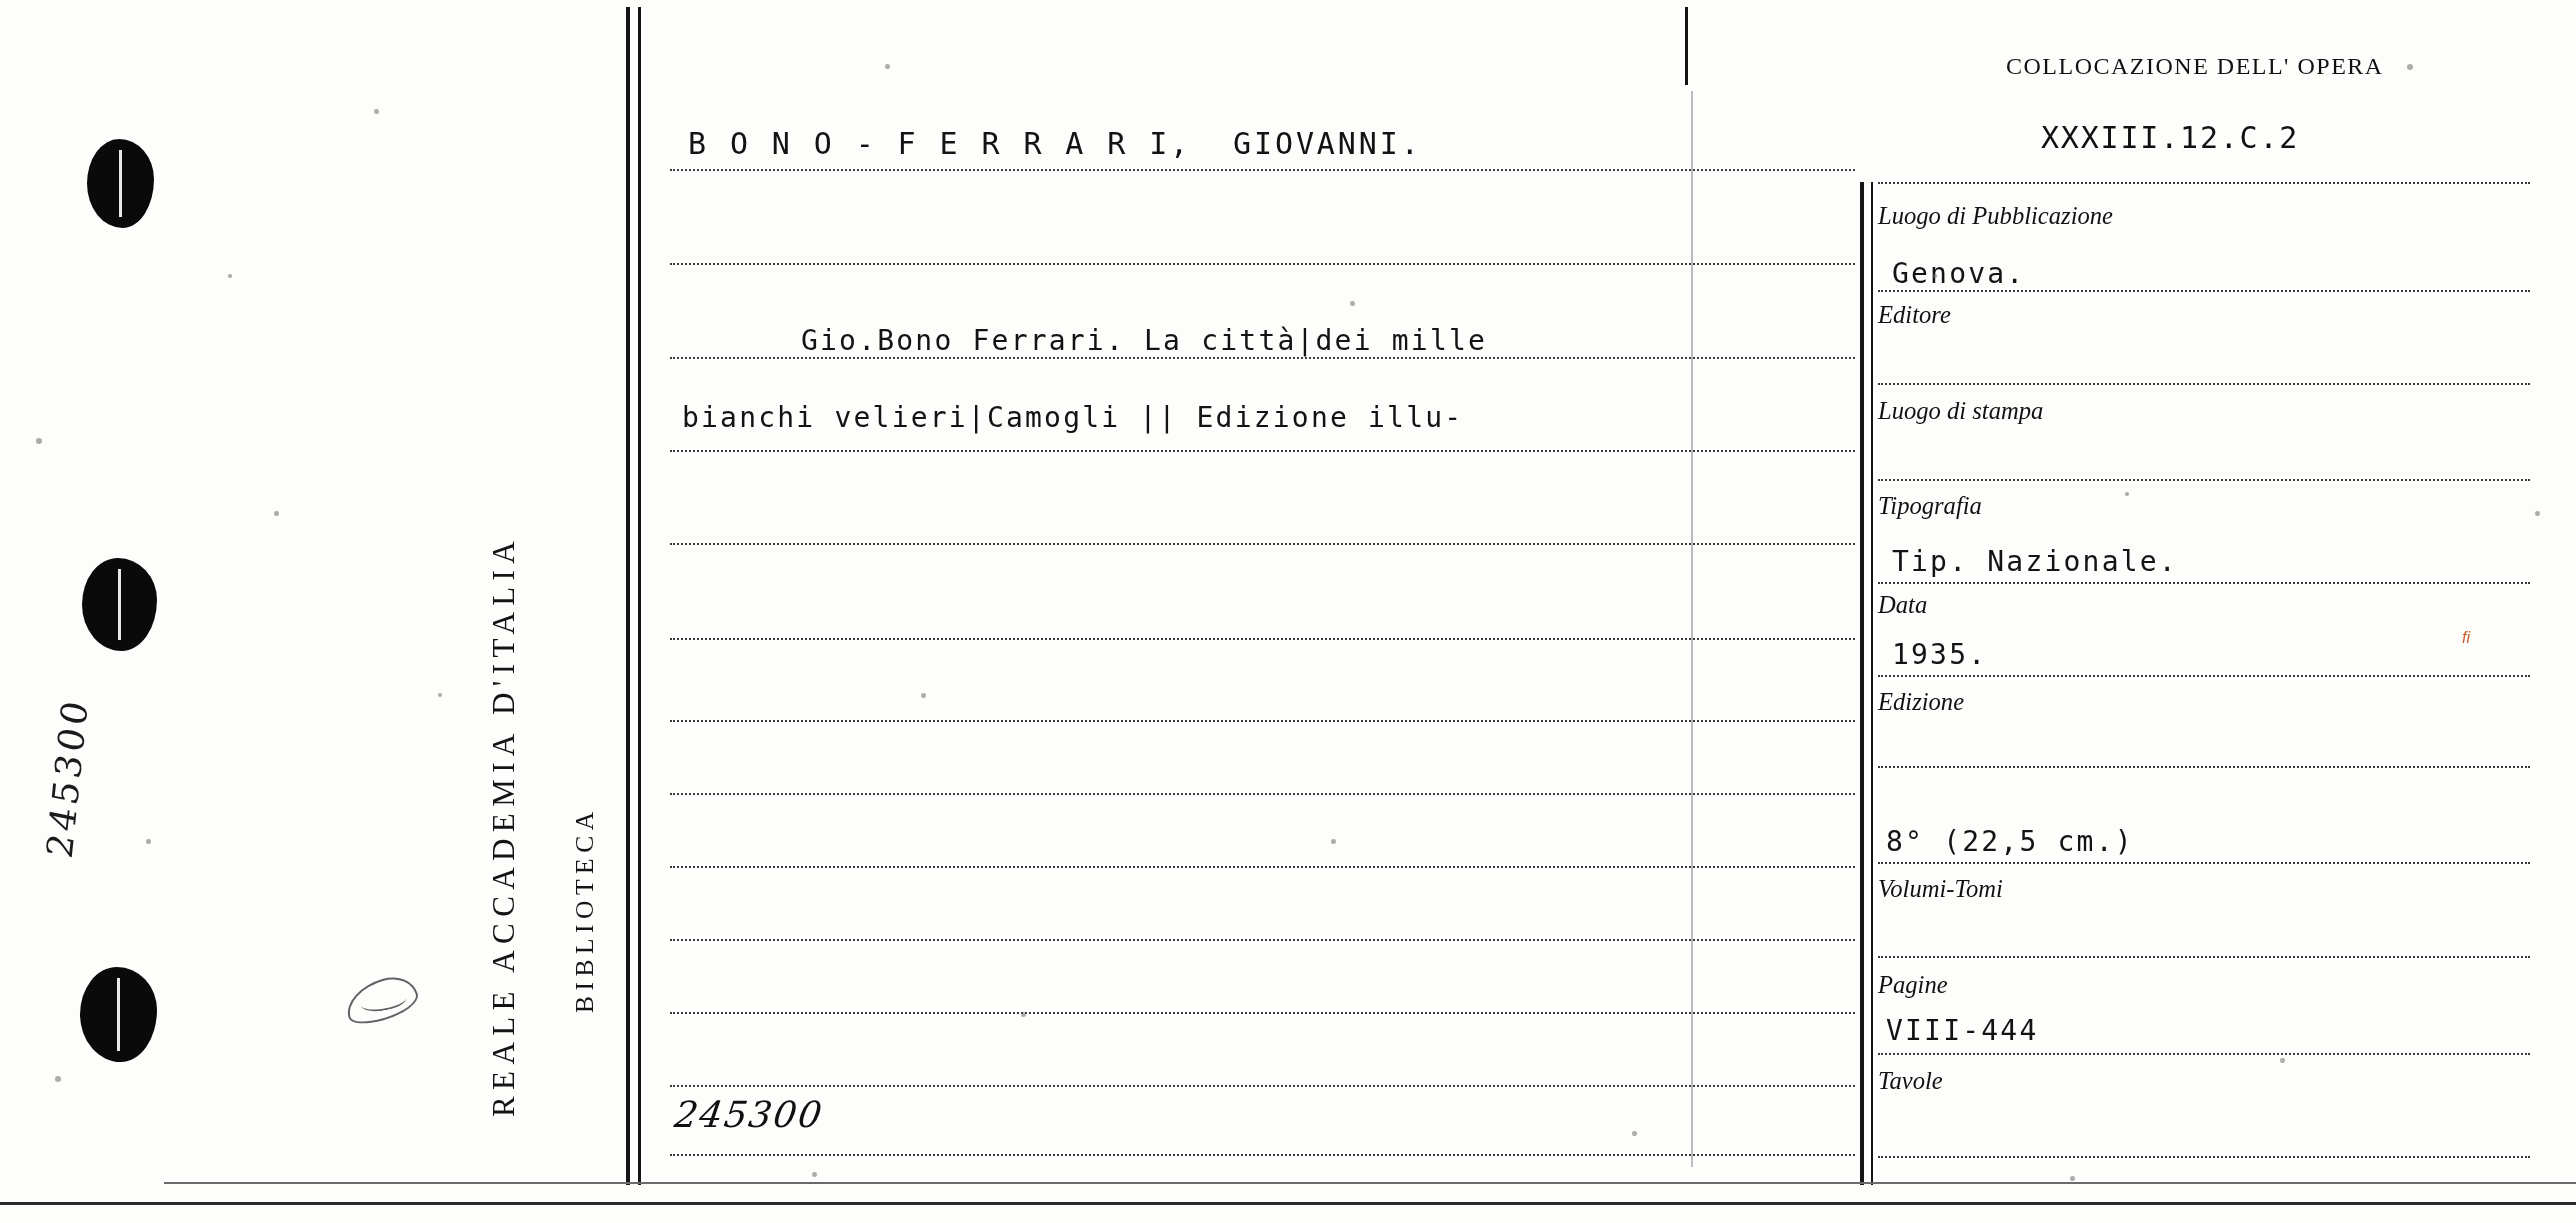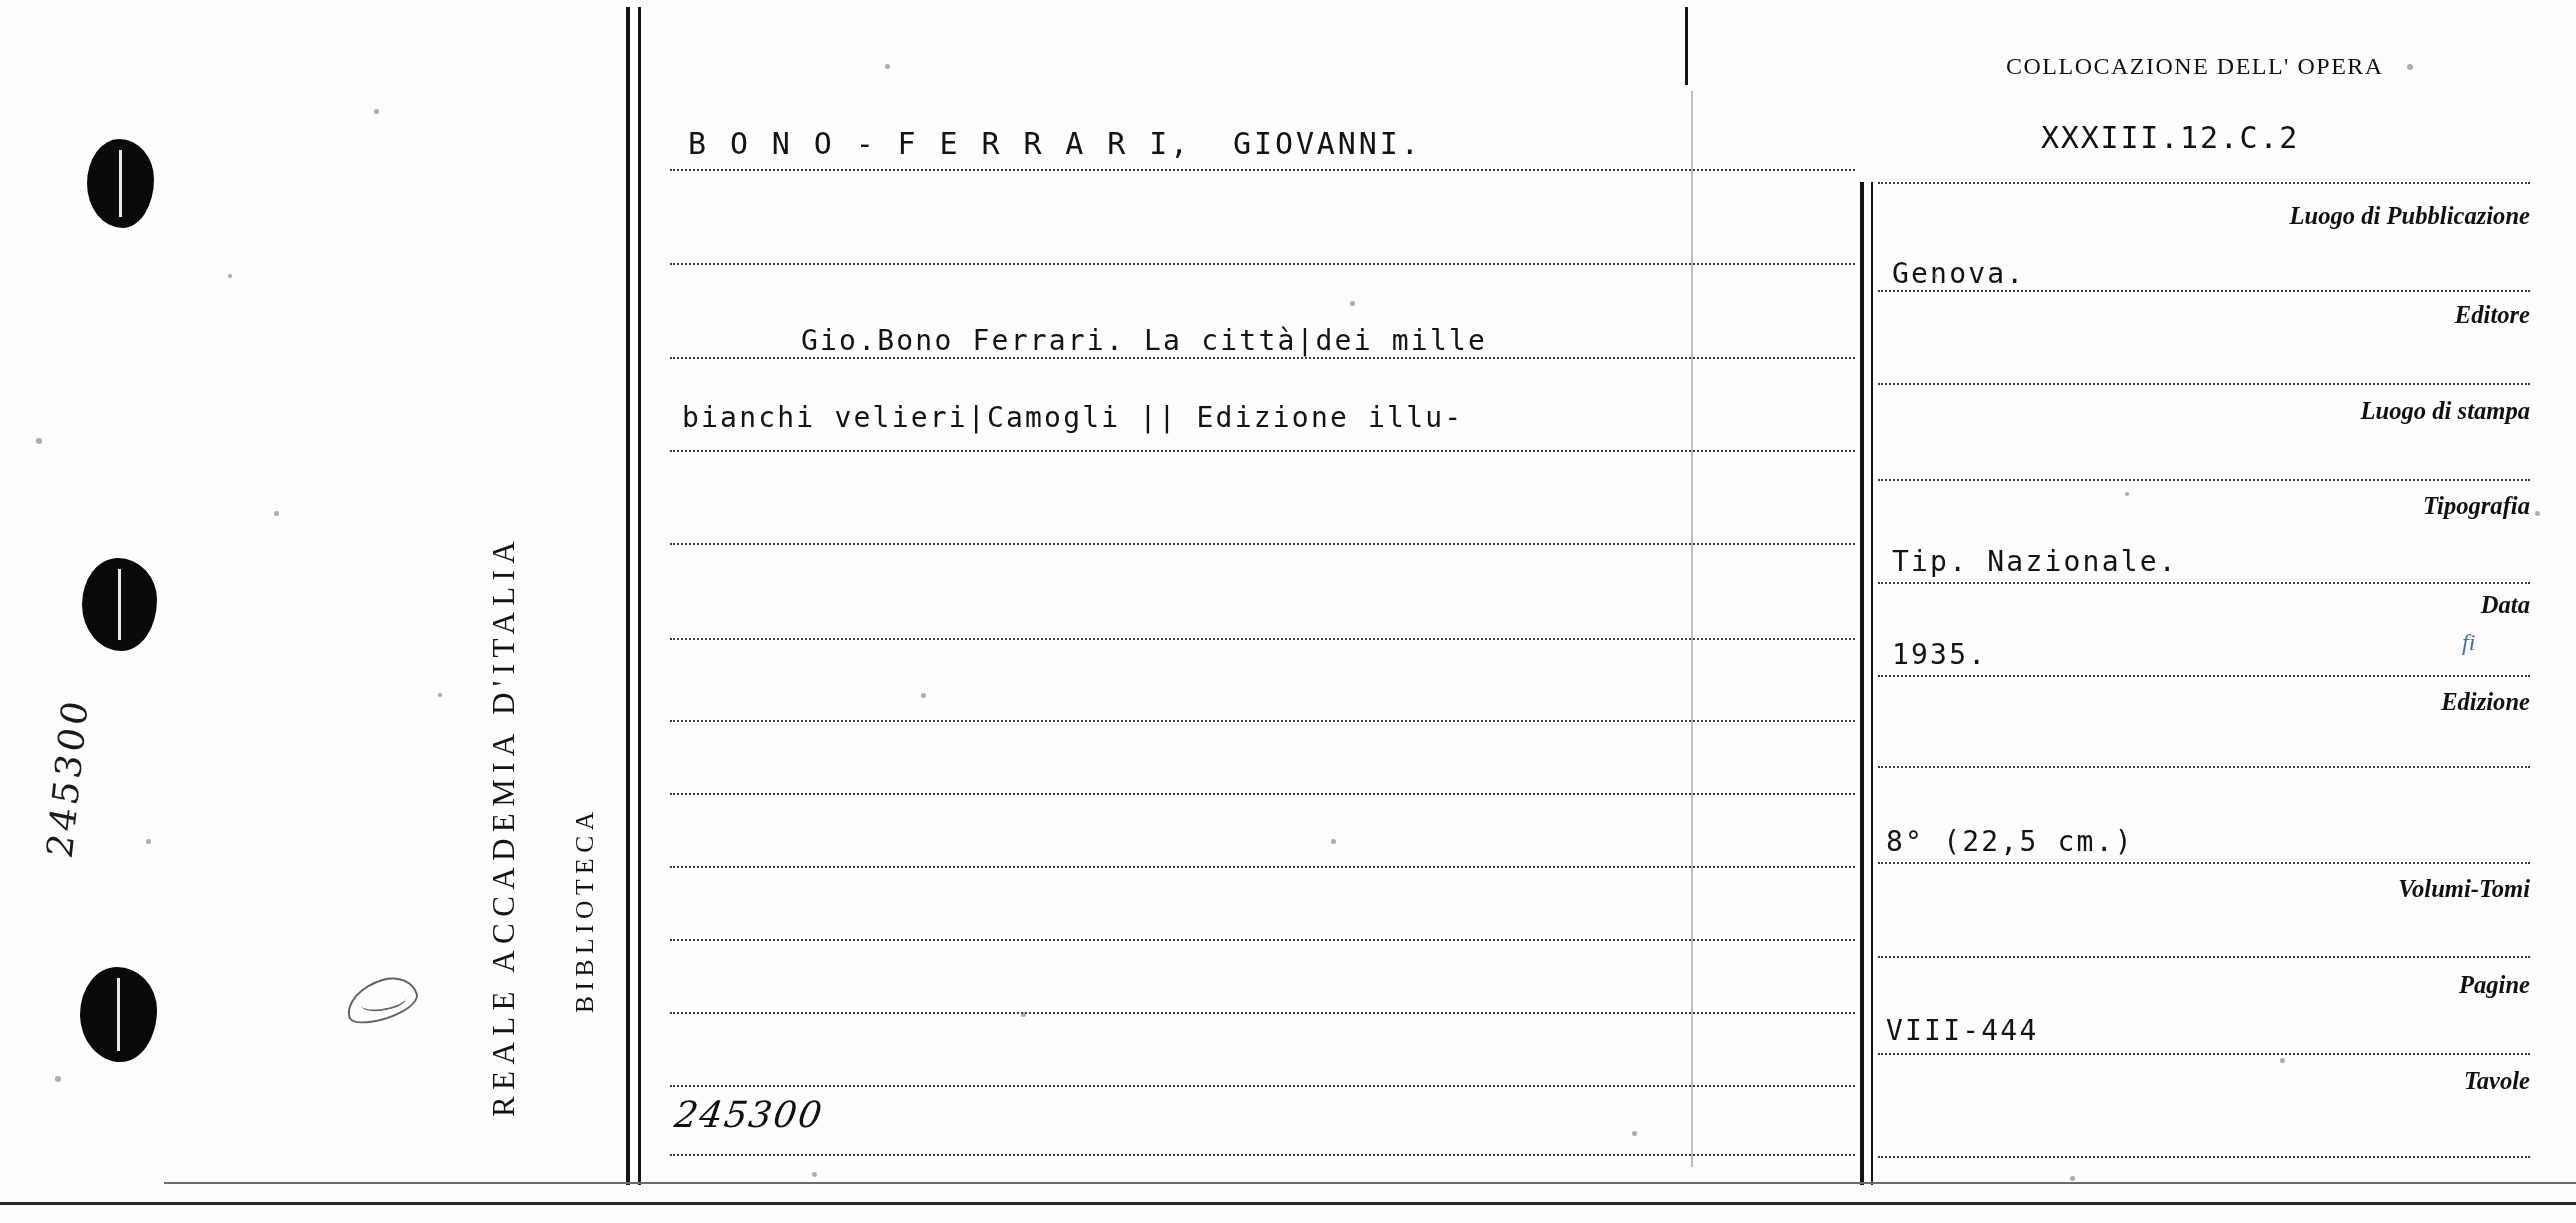--- a/index.html
+++ b/index.html
@@ -101,24 +101,24 @@
   .tw.big {
     font-size: 30px;
     letter-spacing: 2.9px;
   }
 
   
   .panel-label {
     position: absolute;
     font-family: "Liberation Serif", serif;
     font-style: italic;
-    font-weight: bold;
+    font-weight: normal;
     font-size: 24.6px;
     color: #111;
-    text-align: right;
+    text-align: left;
     white-space: nowrap;
   }
   .panel-head {
     position: absolute;
     font-family: "Liberation Serif", serif;
     font-size: 24px;
     letter-spacing: 1.5px;
     color: #111;
     white-space: nowrap;
   }
@@ -157,24 +157,24 @@
 
   
   .edge {
     position: absolute;
     background: #2a2a2a;
   }
 
   
   .pencil {
     position: absolute;
-    font-family: Liberation Serif, serif;
+    font-family: Liberation Sans, sans-serif;
     font-style: italic;
-    font-size: 24px;
-    color: #1d4ed8;
+    font-size: 16px;
+    color: #c2410c;
     opacity: .85;
   }
 </style>
 </head>
 <body>
 
 <div id="card">
 
   <div class="hole" style="left:87px; top:139px; width:67px; height:89px;">
     <div class="slit"></div>

